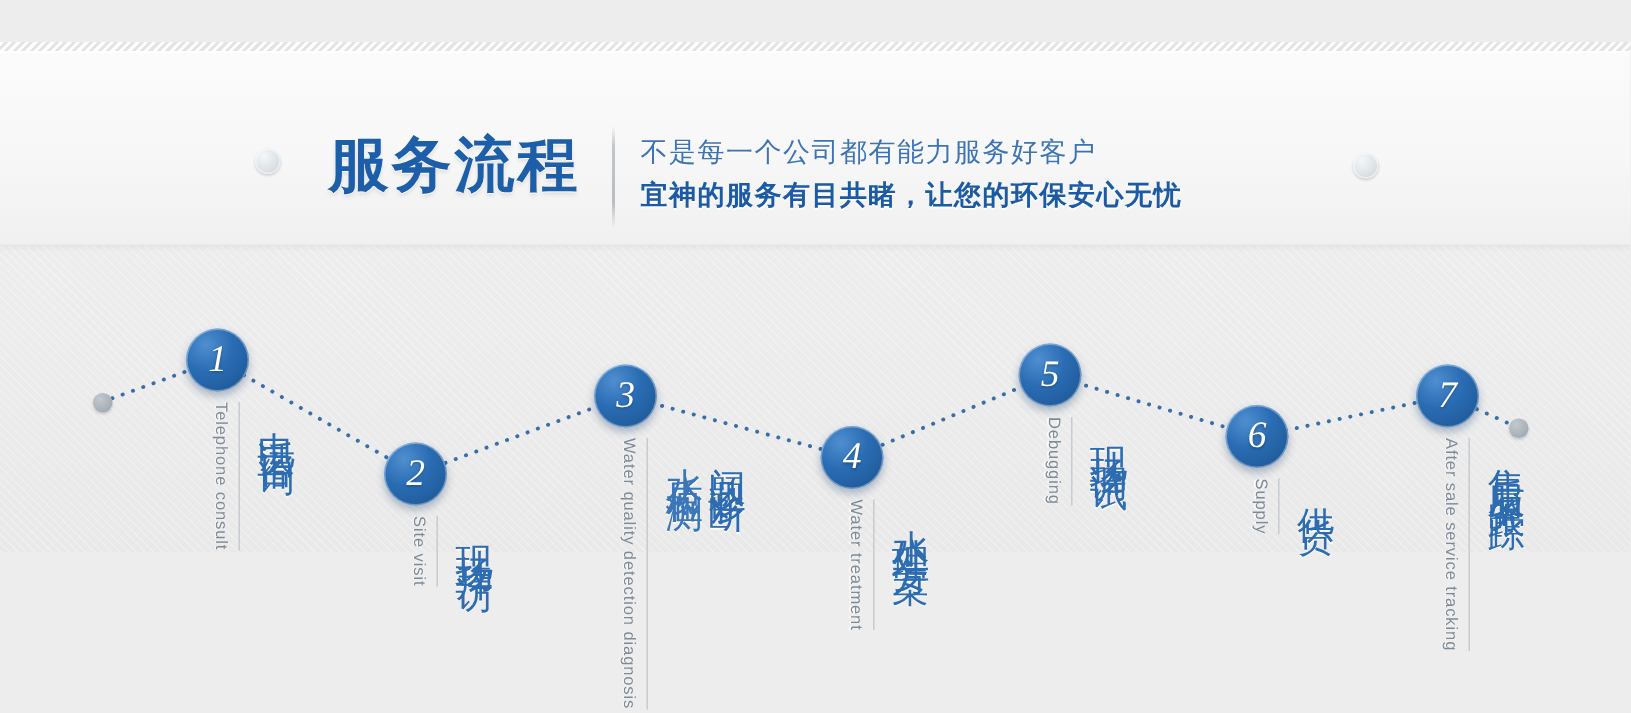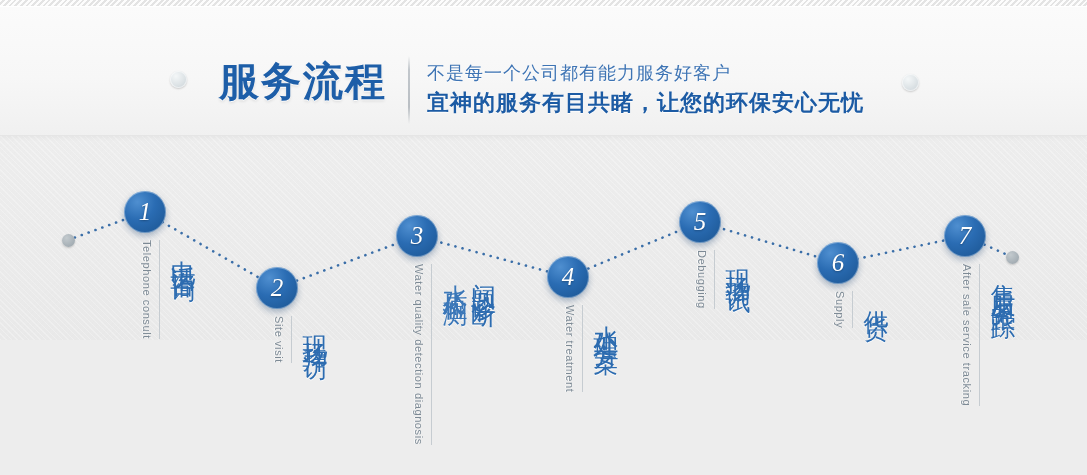--- a/index.html
+++ b/index.html
@@ -10,20 +10,21 @@
     overflow:hidden;
     position:relative;
   }
 
   
   #page{
     position:absolute;inset:0;
     width:1087px;height:340px;
     background:
       linear-gradient(180deg,#e9e9e9 0%, #eeeeee 18%, #ececec 60%, #e9e9e9 100%);
+    margin-top: 28px;
   }
   
   #page:before{
     content:"";position:absolute;inset:0;
     background-image:
       repeating-linear-gradient(45deg, rgba(255,255,255,.45) 0 1px, rgba(0,0,0,0) 1px 4px),
       repeating-linear-gradient(-45deg, rgba(0,0,0,.012) 0 1px, rgba(0,0,0,0) 1px 5px);
     opacity:.55;pointer-events:none;
   }
 
@@ -64,21 +65,21 @@
   .divider{
     position:absolute;left:408px;top:50px;width:2px;height:68px;
     background:linear-gradient(180deg,rgba(180,185,190,0) 0%,#c2c7cc 20%,#b9bec3 75%,rgba(180,185,190,0) 100%);
   }
   .sub-wrap{position:absolute;left:427px;top:53px;white-space:nowrap;}
   .sub-line1{
     font-size:18px;color:#3e74b4;letter-spacing:1px;line-height:28px;
     text-shadow:0 1px 0 rgba(255,255,255,.8);
   }
   .sub-line2{
-    font-size:22px;font-weight:bold;color:#1c5ba4;letter-spacing:1px;line-height:31px;
+    font-size:18px;font-weight:bold;color:#1c5ba4;letter-spacing:1px;line-height:31px;
     text-shadow:0 1px 0 rgba(255,255,255,.8);
   }
 
   
   #flow{position:absolute;left:0;top:136px;width:1087px;height:339px;}
   #flow-svg{position:absolute;left:0;top:0;width:1087px;height:339px;}
 
   .node{
     position:absolute;width:42px;height:42px;border-radius:50%;
     background:radial-gradient(circle at 32% 26%,#4f8fd0 0%,#2a6cb3 42%,#1a538f 100%);

